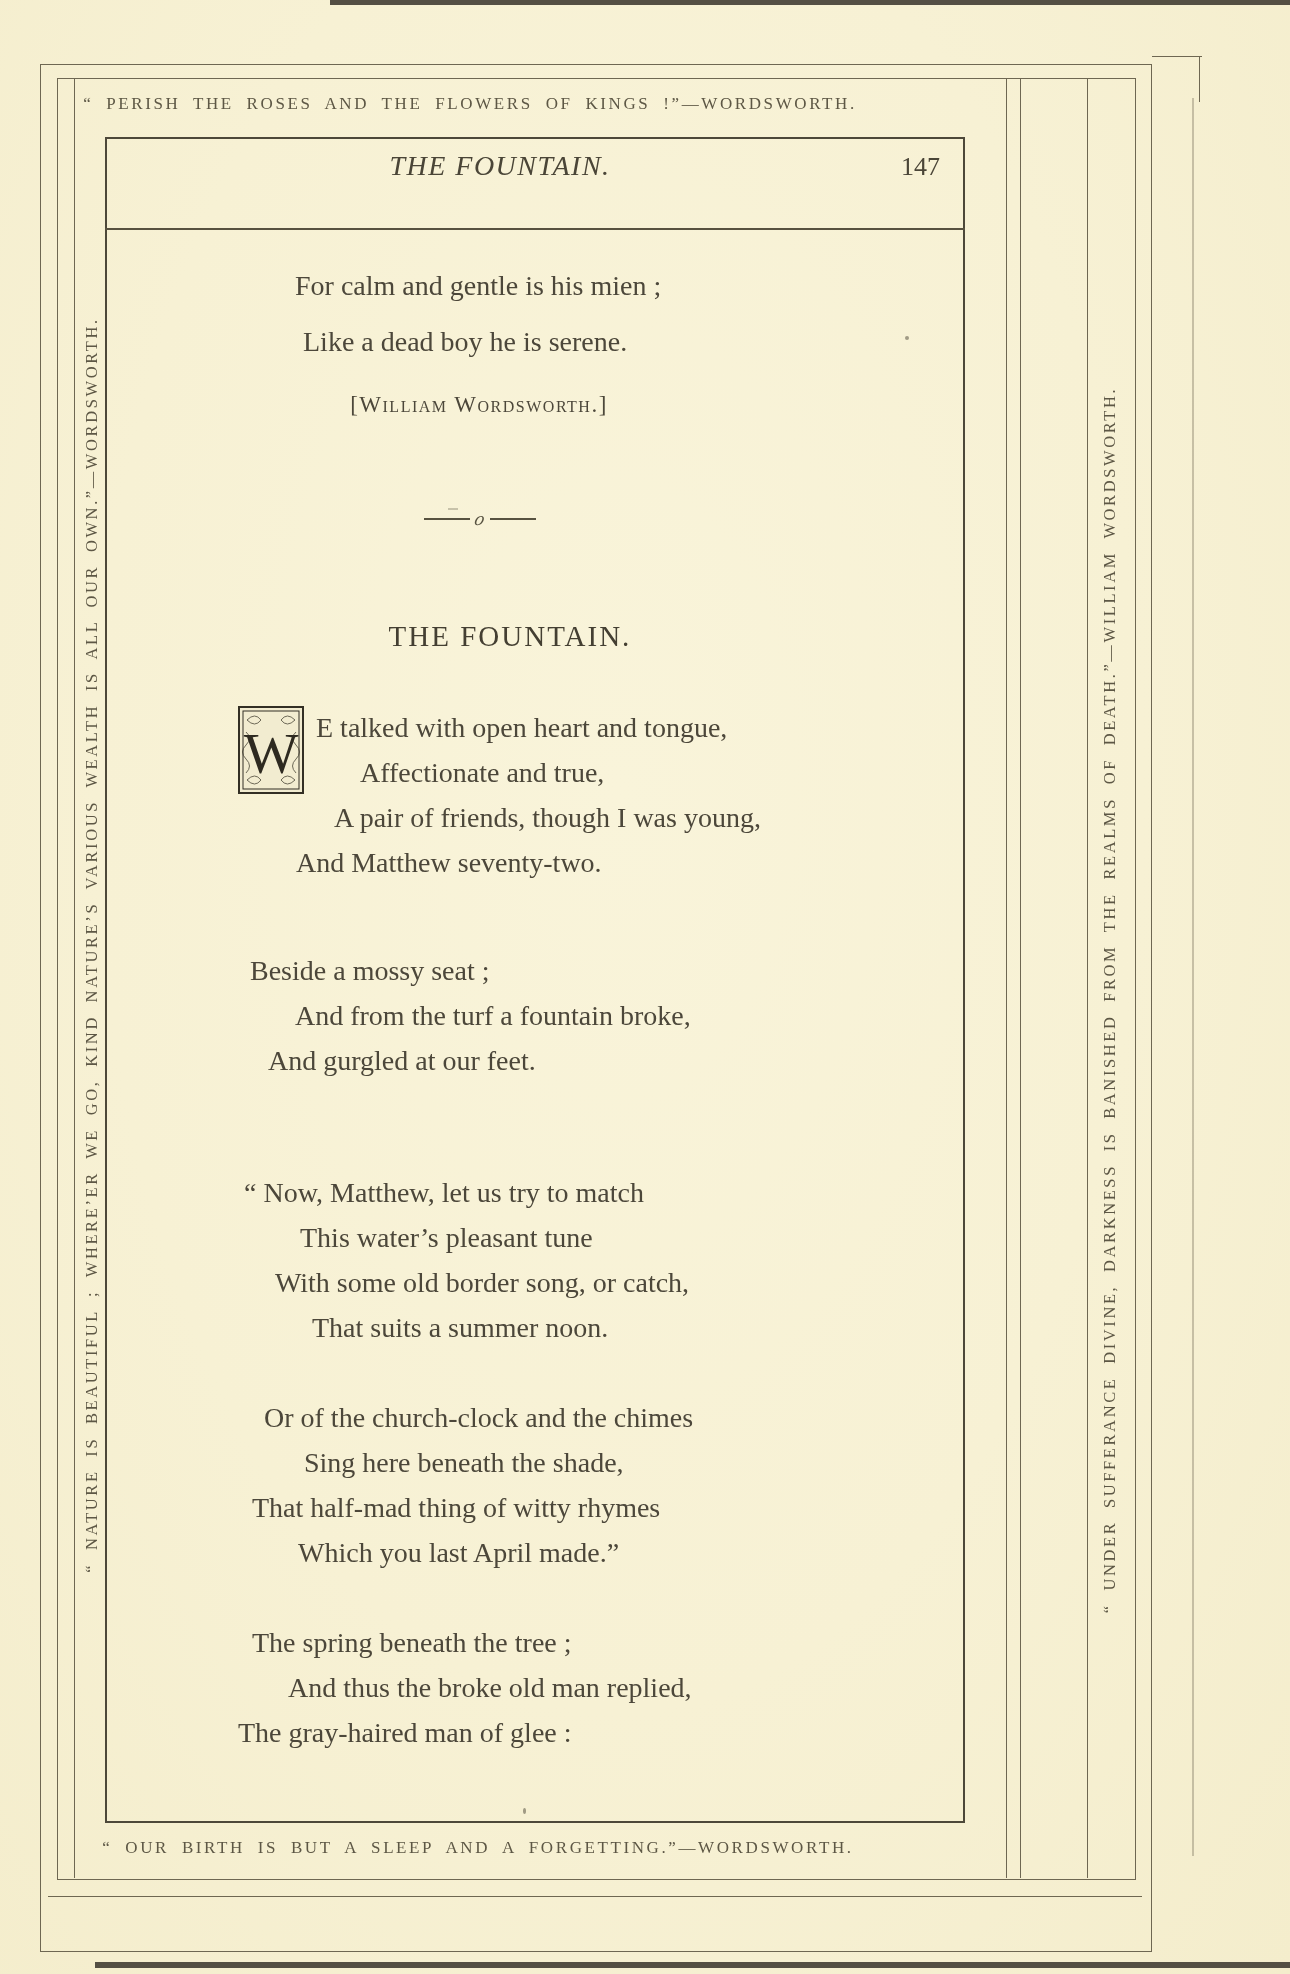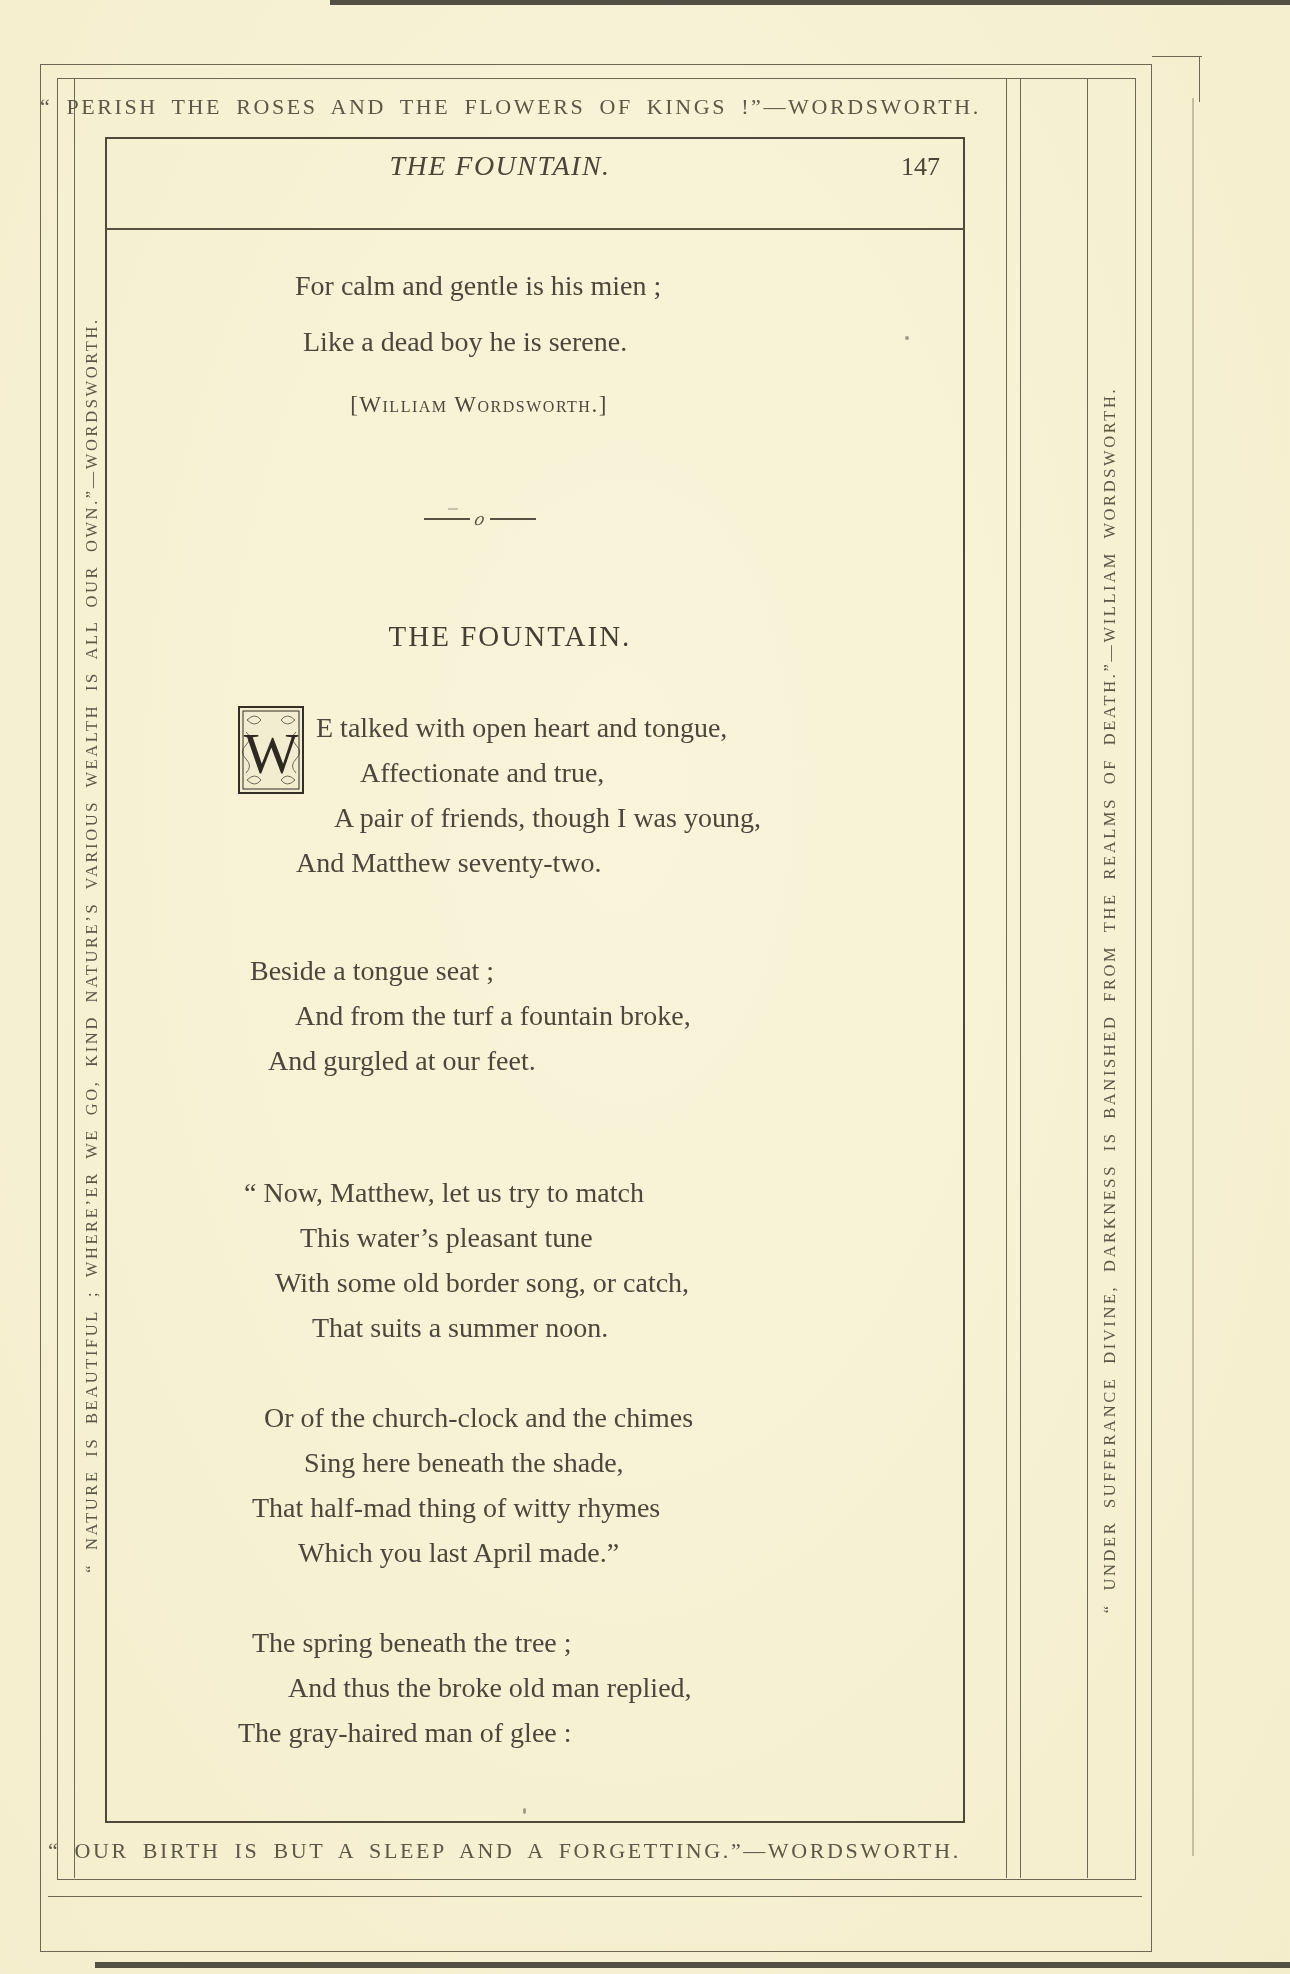--- a/index.html
+++ b/index.html
@@ -23,21 +23,21 @@
   .vl-left{left:74px;}
   .vl-r1{left:1006px;}
   .vl-r2{left:1020px;}
   .vl-r3{left:1087px;}
   .rule-extra{position:absolute;left:48px;top:1896px;width:1094px;height:1px;background:#6e6752;}
   .main-panel{position:absolute;left:105px;top:137px;width:860px;height:1686px;
               border:2px solid #4d4839;box-sizing:border-box;}
   .head-rule{position:absolute;left:105px;top:228px;width:860px;height:2px;background:#57513f;}
 
   
-  .bq{position:absolute;color:#5d5745;font-size:22px;letter-spacing:2.6px;word-spacing:6px;
+  .bq{position:absolute;color:#5d5745;font-size:17px;letter-spacing:2.6px;word-spacing:6px;
       white-space:nowrap;text-align:center;}
   .bq-top{left:40px;top:94px;width:860px;}
   .bq-bottom{left:48px;top:1838px;width:860px;}
   .bq-side{height:30px;line-height:30px;font-size:16.5px;transform:rotate(-90deg);transform-origin:center;}
   .bq-left{left:-688px;top:930px;width:1560px;}
   .bq-right{left:360px;top:985px;width:1500px;}
 
   
   .running-head{position:absolute;left:70px;top:150px;width:860px;text-align:center;
                 font-style:italic;font-size:28px;letter-spacing:1.5px;color:#4a4537;}
@@ -151,21 +151,21 @@
     </g>
     <text x="33" y="67" text-anchor="middle" font-family="Liberation Serif, DejaVu Serif, serif" font-size="58" fill="#2e2a20">W</text>
   </svg>
 
   <div class="ptext s1line s1l1">E talked with open heart and tongue,</div>
   <div class="ptext s1line s1l2">Affectionate and true,</div>
   <div class="ptext s1line s1l3">A pair of friends, though I was young,</div>
   <div class="ptext s1line s1l4">And Matthew seventy-two.</div>
 
   <div class="stanza ptext" id="stanza-2">
-    <div class="line">Beside a tongue seat ;</div>
+    <div class="line">Beside a mossy seat ;</div>
     <div class="line">And from the turf a fountain broke,</div>
     <div class="line">And gurgled at our feet.</div>
   </div>
 
   <div class="stanza ptext" id="stanza-3">
     <div class="line">“ Now, Matthew, let us try to match</div>
     <div class="line">This water’s pleasant tune</div>
     <div class="line">With some old border song, or catch,</div>
     <div class="line">That suits a summer noon.</div>
   </div>

